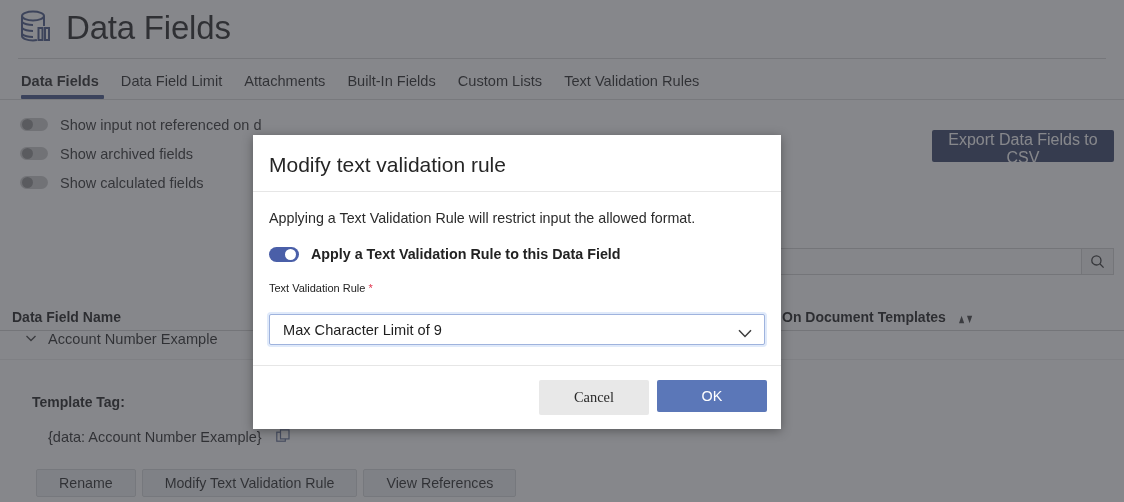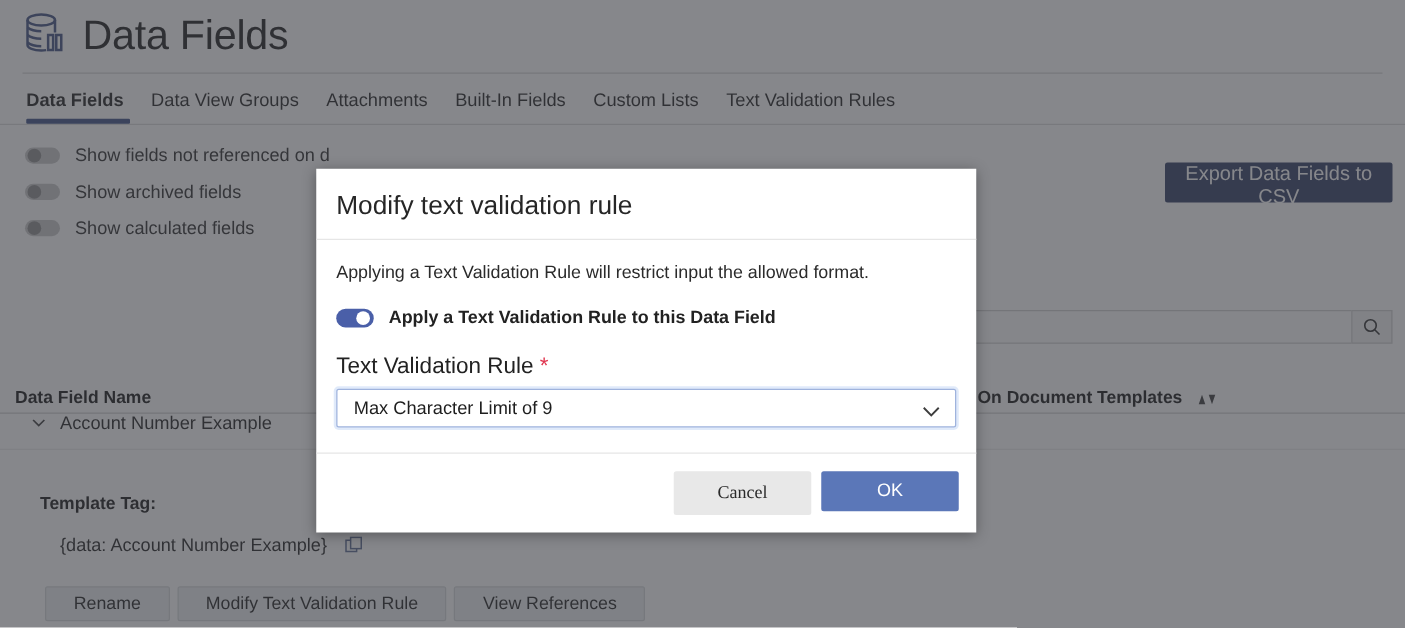--- a/index.html
+++ b/index.html
@@ -77,21 +77,21 @@
     background:#ffffff;box-shadow:0 2px 10px rgba(0,0,0,.35);
   }
   .modal-head{padding:18px 16px 14px 16px;border-bottom:1px solid #e6e6e6;}
   .modal-title{font-size:21px;color:#262626;font-weight:400;}
   .modal-body{padding:18px 16px 20px 16px;}
   .modal-desc{font-size:14.3px;color:#2b2b2b;margin-bottom:20px;}
   .mrow{display:flex;align-items:center;margin-bottom:20px;}
   .mpill{width:30px;height:15px;border-radius:9px;background:#4a5fa8;position:relative;flex:0 0 30px;margin-right:12px;cursor:pointer;}
   .mpill .knob{position:absolute;top:2px;left:16px;width:11px;height:11px;border-radius:50%;background:#fff;}
   .mlabel{font-size:14.3px;color:#222;font-weight:bold;}
-  .field-label{font-size:18px;color:#222;margin-bottom:8px;}
+  .field-label{font-size:11px;color:#222;margin-bottom:20px;}
   .req{color:#e0364f;}
   .select-wrap{position:relative;width:100%;box-sizing:border-box;border:1px solid #9fb3dd;border-radius:2px;
     box-shadow:0 0 0 2px rgba(160,190,240,.32);height:31px;background:#fff;}
   .select-val{position:absolute;left:13px;top:0;line-height:31px;font-size:14.6px;color:#1e1e1e;}
   .caret{position:absolute;right:12px;top:9px;width:14px;height:9px;}
   .modal-foot{border-top:1px solid #e6e6e6;padding:14px 14px;display:flex;justify-content:flex-end;gap:8px;}
   .btn-cancel{width:110px;height:35px;background:#e8e8e8;border:none;border-radius:2px;color:#2a2a2a;
     font-size:14.4px;font-family:Liberation Serif, serif;cursor:pointer;}
   .btn-ok{width:110px;height:32px;background:#5b77b8;border:none;border-radius:2px;color:#fff;
     font-size:14.4px;font-family:inherit;cursor:pointer;}
@@ -115,34 +115,34 @@
           <rect x="27" y="20" width="4" height="12"></rect>
         </g>
       </svg>
     </span>
     <span class="page-title">Data Fields</span>
   </div>
   <div class="hdr-rule"></div>
 
   <div class="tabs">
     <div class="tab active">Data Fields</div>
-    <div class="tab">Data View Groups</div>
+    <div class="tab">Data Field Limit</div>
     <div class="tab">Attachments</div>
     <div class="tab">Built-In Fields</div>
     <div class="tab">Custom Lists</div>
     <div class="tab">Text Validation Rules</div>
   </div>
   <div class="tabs-rule"></div>
 
   <div class="filters">
     <div class="frow">
       <span class="pill">
           <span class="knob"></span>
         </span>
-      <span class="flabel">Show fields not referenced on d</span>
+      <span class="flabel">Show input not referenced on d</span>
     </div>
     <div class="frow">
       <span class="pill">
           <span class="knob"></span>
         </span>
       <span class="flabel">Show archived fields</span>
     </div>
     <div class="frow">
       <span class="pill">
           <span class="knob"></span>

